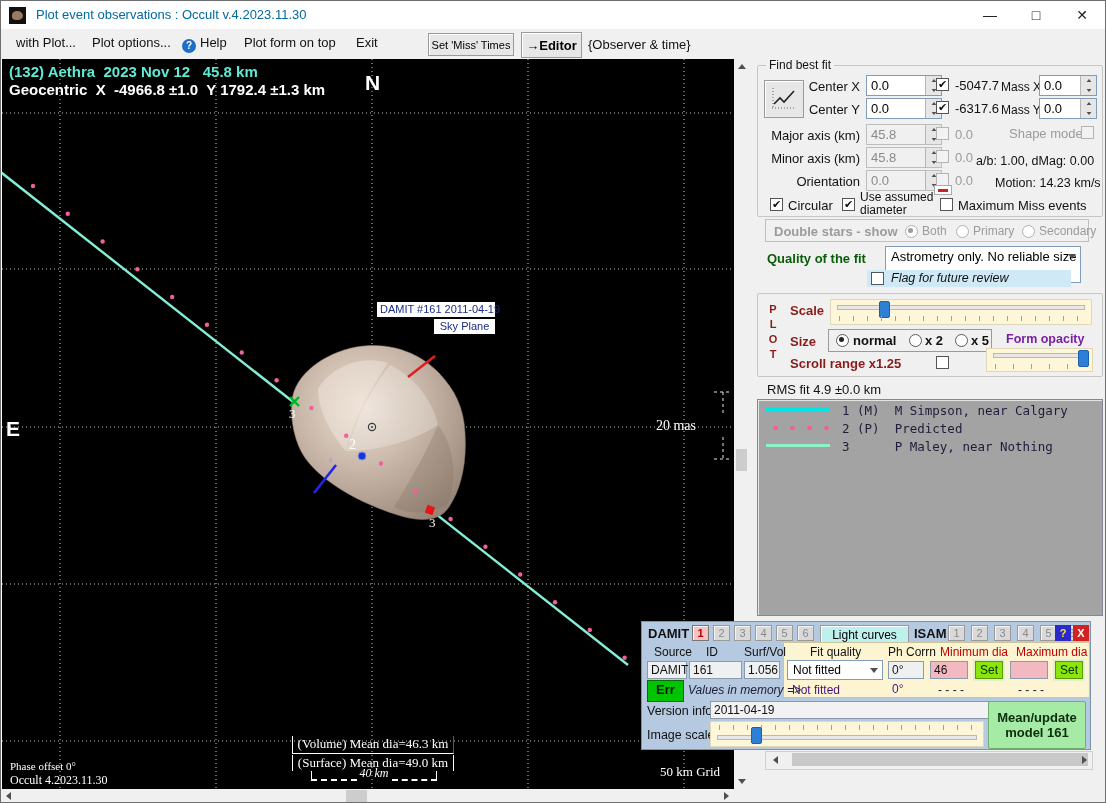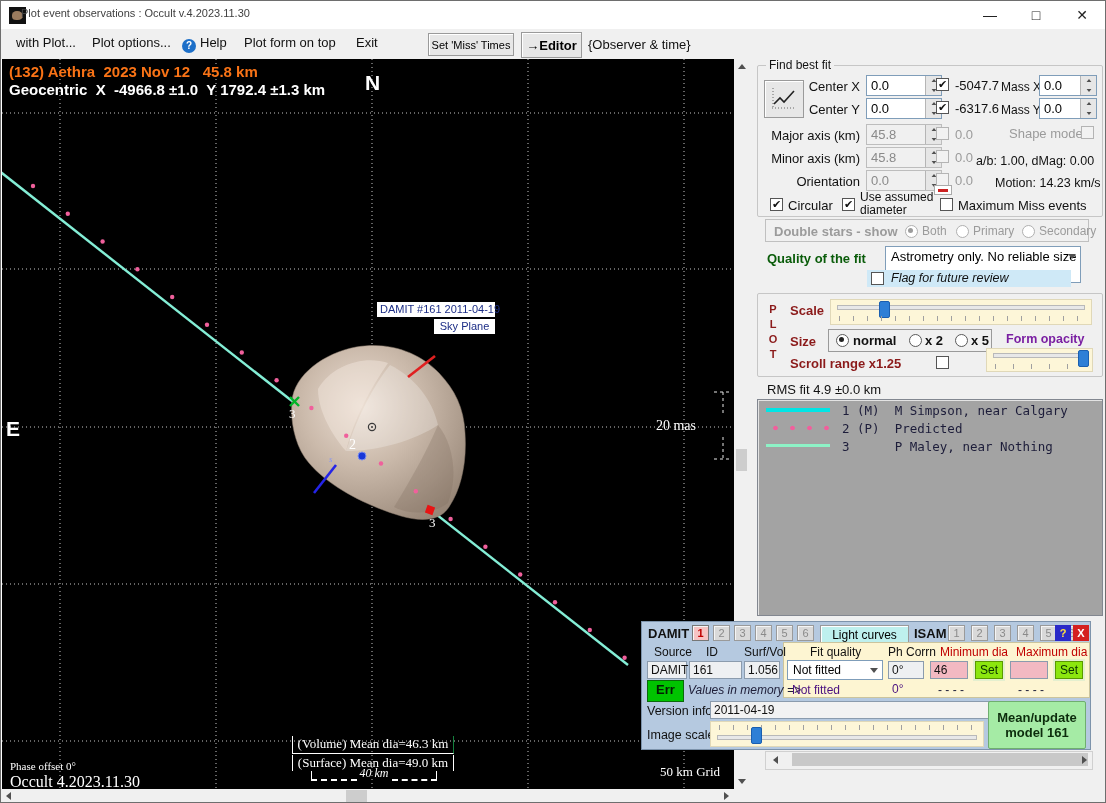--- a/index.html
+++ b/index.html
@@ -3,33 +3,33 @@
 <meta charset="utf-8">
 <style>
   html,body{margin:0;padding:0;background:#d4d0c8;}
   .window{position:relative;width:1106px;height:803px;background:#f0f0f0;border:1px solid #6e6e6e;
           font-family:"Liberation Sans",sans-serif;overflow:hidden;box-sizing:border-box;}
   .abs{position:absolute;}
   
   .titlebar{position:absolute;left:0;top:0;width:100%;height:28px;background:#ffffff;border-bottom:1px solid #d8d8d8;}
   .appicon{position:absolute;left:8px;top:6px;width:17px;height:17px;background:#111;display:flex;align-items:center;justify-content:center;}
   .appicon i{display:block;width:11px;height:9px;border-radius:50% 60% 55% 45%;background:#9a7b5e;}
-  .apptitle{position:absolute;left:20px;top:6px;font-size:11px;color:#404040;}
+  .apptitle{position:absolute;left:35px;top:6px;font-size:13px;color:#0369a1;}
   .wbtn{position:absolute;top:0;width:46px;height:28px;text-align:center;line-height:28px;font-size:14px;color:#222;}
   
   .menubar{position:absolute;left:0;top:28px;width:100%;height:29px;background:#f0f0f0;}
   .mitem{position:absolute;top:6px;font-size:13px;color:#111;}
   .helpicon{display:inline-block;width:14px;height:14px;border-radius:50%;background:#1d6fc8;color:#fff;
             font-size:10px;font-weight:bold;text-align:center;line-height:14px;vertical-align:-2px;margin-right:4px;}
   .mbtn{position:absolute;background:#e7e7e7;border:1px solid #9a9a9a;font-size:11px;color:#000;
         display:flex;align-items:center;justify-content:center;box-shadow:inset 1px 1px 0 #fff;}
   
   .plot{position:absolute;left:0;top:58px;width:733px;height:730px;background:#000;border-left:1px solid #fff;box-sizing:border-box;}
   .plot svg{position:absolute;left:0;top:0;}
-  .ptitle{position:absolute;left:7px;top:4px;color:#f97316;font-size:15px;font-weight:bold;white-space:pre;}
+  .ptitle{position:absolute;left:7px;top:4px;color:#5eead4;font-size:15px;font-weight:bold;white-space:pre;}
   .ptitle2{position:absolute;left:7px;top:22px;color:#fff;font-size:15px;font-weight:bold;white-space:pre;}
   .pN{position:absolute;left:363px;top:12px;color:#fff;font-size:21px;font-weight:bold;}
   .pE{position:absolute;left:4px;top:358px;color:#fff;font-size:21px;font-weight:bold;}
   .lblbox{position:absolute;background:#fff;color:#1c2d86;font-size:11px;line-height:15px;text-align:center;padding:0 3px;white-space:nowrap;}
   .serif{font-family:"Liberation Serif",serif;}
   .mas{position:absolute;right:38px;top:359px;color:#fff;font-size:14px;}
   .mark3{position:absolute;color:#fff;font-size:13px;font-family:"Liberation Serif",serif;}
   .annot-c{position:absolute;left:260px;top:677px;width:222px;text-align:center;color:#fff;font-size:13px;font-family:"Liberation Serif",serif;}
   .volbox{display:inline-block;border-left:1px solid #fff;border-right:1px solid #15803d;border-bottom:1px solid #fff;padding:0 5px 1px;}
   .surfbox{display:inline-block;border-left:1px solid #fff;border-right:1px solid #fff;padding:0 5px;margin-top:1px;}
@@ -218,21 +218,21 @@
       <span class="volbox">(Volume) Mean dia=46.3 km</span><br>
       <span class="surfbox">(Surface) Mean dia=49.0 km</span>
     </div>
     <div class="sbar">
       <span class="dash"></span>
         <span class="txt">40 km</span>
         <span class="dash r"></span>
     </div>
 
     <div class="pbl" style="left:8px;top:701px;">Phase offset 0°</div>
-    <div class="pbl" style="left:8px;top:714px;font-size:16px;font-family:Liberation Serif, serif;">Occult 4.2023.11.30</div>
+    <div class="pbl" style="left:8px;top:714px;font-size:12px;font-family:Liberation Serif, serif;">Occult 4.2023.11.30</div>
     <div class="pbl" style="right:14px;top:705px;font-size:13px;">50 km Grid</div>
   </div>
 
   <div class="scroll" style="left:733px;top:58px;width:15px;height:730px;">
     <div class="sarr" style="top:0;">
         <span class="tri up"></span>
       </div>
     <div class="thumb" style="left:2px;top:390px;width:11px;height:22px;"></div>
     <div class="sarr" style="bottom:0;">
         <span class="tri dn"></span>

